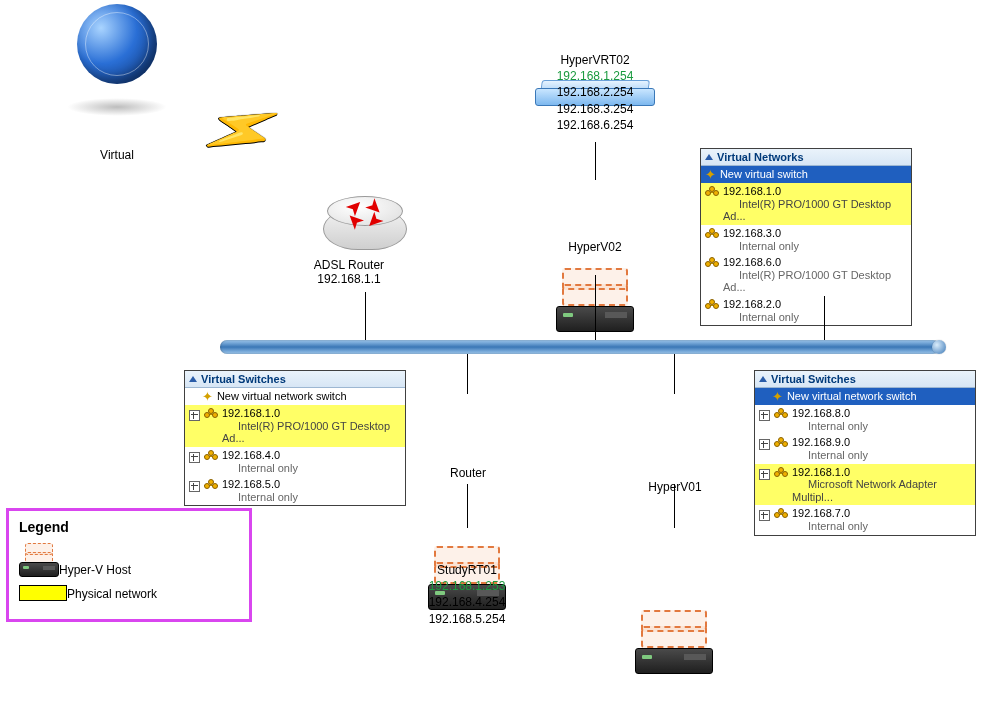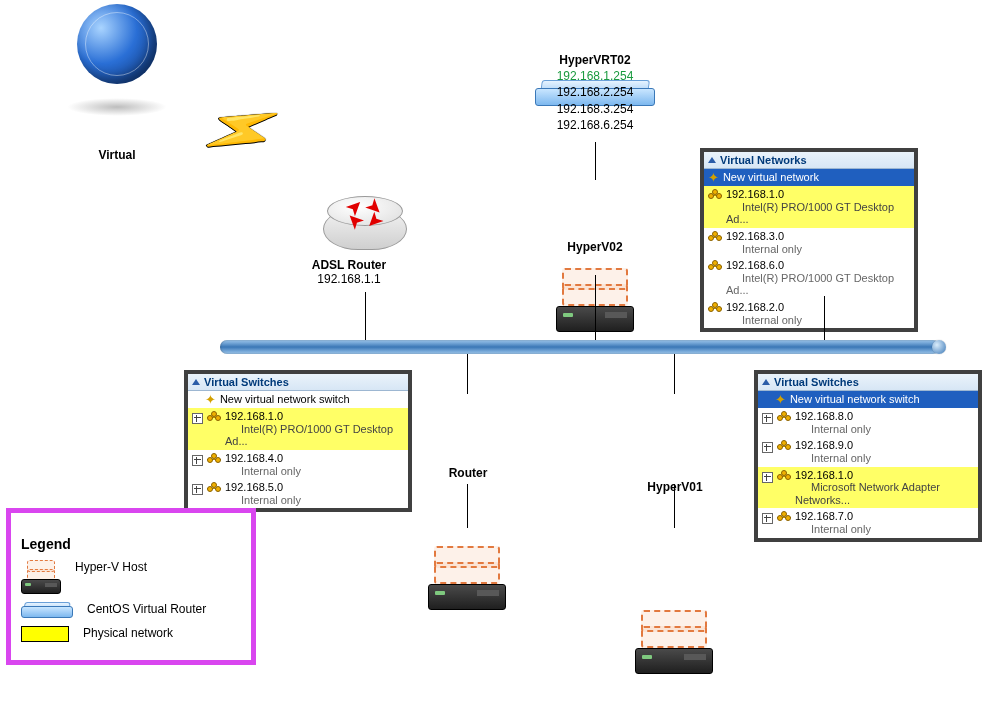--- a/index.html
+++ b/index.html
@@ -1,42 +1,42 @@
 <!DOCTYPE html>
 <html><head>
 <meta charset="utf-8">
 <style>
   html,body{margin:0;padding:0;font-family:"Segoe UI",Tahoma,Arial,sans-serif;font-size:12px;color:#000;background:#fff}
   .stage{position:relative;width:986px;height:718px}
   .abs{position:absolute}
-  .bold{font-weight:700}
+  .bold{font-weight:400}
   .center{text-align:center}
   .green{color:#1a9a3f}
   .ip-list div{line-height:1.35}
   
-  .panel{border:4px solid #404040;background:#fff;font-size:11px}
+  .panel{border:1px solid #404040;background:#fff;font-size:11px}
   .panel .hdr{background:linear-gradient(#eaf3fb,#d7e6f5);padding:2px 4px;font-weight:700;color:#003a7a;border-bottom:1px solid #9db7d2;display:flex;align-items:center;gap:4px}
   .panel .row{display:flex;align-items:flex-start;gap:4px;padding:2px 4px;line-height:1.15}
   .panel .row.sel{background:#1f5fbf;color:#fff}
   .panel .row.hl{background:#ffff66}
   .panel .sub{color:#666;margin-left:16px}
   .panel .row.hl .sub{color:#444}
   .tree-toggle{display:inline-block;width:9px;height:9px;border:1px solid #666;position:relative;margin-top:3px;flex:0 0 auto;background:#fff}
   .tree-toggle::before{content:"";position:absolute;left:1px;right:1px;top:3px;border-top:1px solid #444}
   .tree-toggle::after{content:"";position:absolute;top:1px;bottom:1px;left:3px;border-left:1px solid #444}
   .net-icon{display:inline-block;width:14px;height:12px;position:relative;flex:0 0 auto;margin-top:1px}
   .net-icon::before{content:"";position:absolute;left:0;top:6px;right:0;border-top:1px solid #b58900}
   .net-icon .d{position:absolute;width:4px;height:4px;border-radius:50%;background:#f0b000;border:1px solid #8a6100}
   .net-icon .d1{left:0;top:4px}.net-icon .d2{left:4px;top:0}.net-icon .d3{left:8px;top:4px}
   .chevron{width:0;height:0;border-left:4px solid transparent;border-right:4px solid transparent;border-bottom:6px solid #2a5ca8;display:inline-block}
   .star{color:#d4a000;font-size:13px;line-height:1}
   
-  .legend{border:5px solid #d946ef;padding:23px 10px 10px 10px;width:220px}
+  .legend{border:3px solid #d946ef;padding:8px 10px 10px 10px;width:220px}
   .legend .title{font-weight:700;font-size:14px;margin-bottom:8px}
-  .legend .lrow{display:flex;align-items:flex-start;gap:14px;margin:8px 0}
+  .legend .lrow{display:flex;align-items:flex-end;margin:8px 0}
   .yellow-box{width:46px;height:14px;background:#ffff00;border:1px solid #000}
   
   .pipe{height:14px;border-radius:7px;background:linear-gradient(#9fc9ef,#3a77b6 50%,#9fc9ef);box-shadow:inset 0 0 2px rgba(0,0,0,.4)}
   .pipe-cap{width:14px;height:14px;border-radius:50%;background:radial-gradient(circle at 35% 35%,#d9ecfb,#3a77b6);box-shadow:0 0 1px rgba(0,0,0,.4)}
   
   .vline{width:0;border-left:1.5px solid #000}
   
   .globe-wrap{width:110px;text-align:center}
   .globe{width:80px;height:80px;border-radius:50%;background:radial-gradient(circle at 30% 30%,#a9d4ff 0%,#2a6fd6 45%,#0b2f6e 100%);margin:0 auto;position:relative;box-shadow:inset -6px -6px 12px rgba(0,0,0,.35)}
   .globe::after{content:"";position:absolute;inset:8px;border:1px solid rgba(255,255,255,.4);border-radius:50%}
@@ -121,21 +121,21 @@
   <div class="abs bold center" style="left:540px;top:240px;width:110px">HyperV02</div>
   <div class="abs vline" style="left:595px;top:275px;height:65px"></div>
 
   <div class="abs panel" style="left:700px;top:148px;width:210px">
     <div class="hdr">
         <span class="chevron"></span>
         <span>Virtual Networks</span>
       </div>
     <div class="row sel">
         <span class="star">✦</span>
-        <span>New virtual network</span>
+        <span>New virtual switch</span>
       </div>
     <div class="row hl">
         <span class="net-icon">
           <span class="d d1"></span>
           <span class="d d2"></span>
           <span class="d d3"></span>
         </span>
         <span><span>192.168.1.0</span><br><span class="sub">Intel(R) PRO/1000 GT Desktop Ad...</span></span>
       </div>
     <div class="row">
@@ -253,51 +253,50 @@
         </span>
         <span><span>192.168.9.0</span><br><span class="sub">Internal only</span></span>
       </div>
     <div class="row hl">
         <span class="tree-toggle"></span>
         <span class="net-icon">
           <span class="d d1"></span>
           <span class="d d2"></span>
           <span class="d d3"></span>
         </span>
-        <span><span>192.168.1.0</span><br><span class="sub">Microsoft Network Adapter Networks...</span></span>
+        <span><span>192.168.1.0</span><br><span class="sub">Microsoft Network Adapter Multipl...</span></span>
       </div>
     <div class="row">
         <span class="tree-toggle"></span>
         <span class="net-icon">
           <span class="d d1"></span>
           <span class="d d2"></span>
           <span class="d d3"></span>
         </span>
         <span><span>192.168.7.0</span><br><span class="sub">Internal only</span></span>
       </div>
   </div>
 
+  <div class="abs center ip-list" style="left:390px;top:562px;width:154px">
+    <div class="bold">StudyRT01</div>
+    <div class="green">192.168.1.253</div>
+    <div>192.168.4.254</div>
+    <div>192.168.5.254</div>
+  </div>
 
 
   <div class="abs legend" style="left:6px;top:508px">
     <div class="title">Legend</div>
     <div class="lrow">
       <div class="hvhost sm">
           <div class="hv-layer hv-l1"></div>
           <div class="hv-layer hv-l2"></div>
           <div class="hv-base"></div>
         </div>
       <span>Hyper-V Host</span>
     </div>
     <div class="lrow">
-      <div class="bluerouter sm">
-          <div class="lid"></div>
-          <div class="slab"></div>
-        </div>
-      <span>CentOS Virtual Router</span>
-    </div>
-    <div class="lrow">
       <div class="yellow-box"></div>
       <span>Physical network</span>
     </div>
   </div>
 
 </div>
 
 </body></html>

